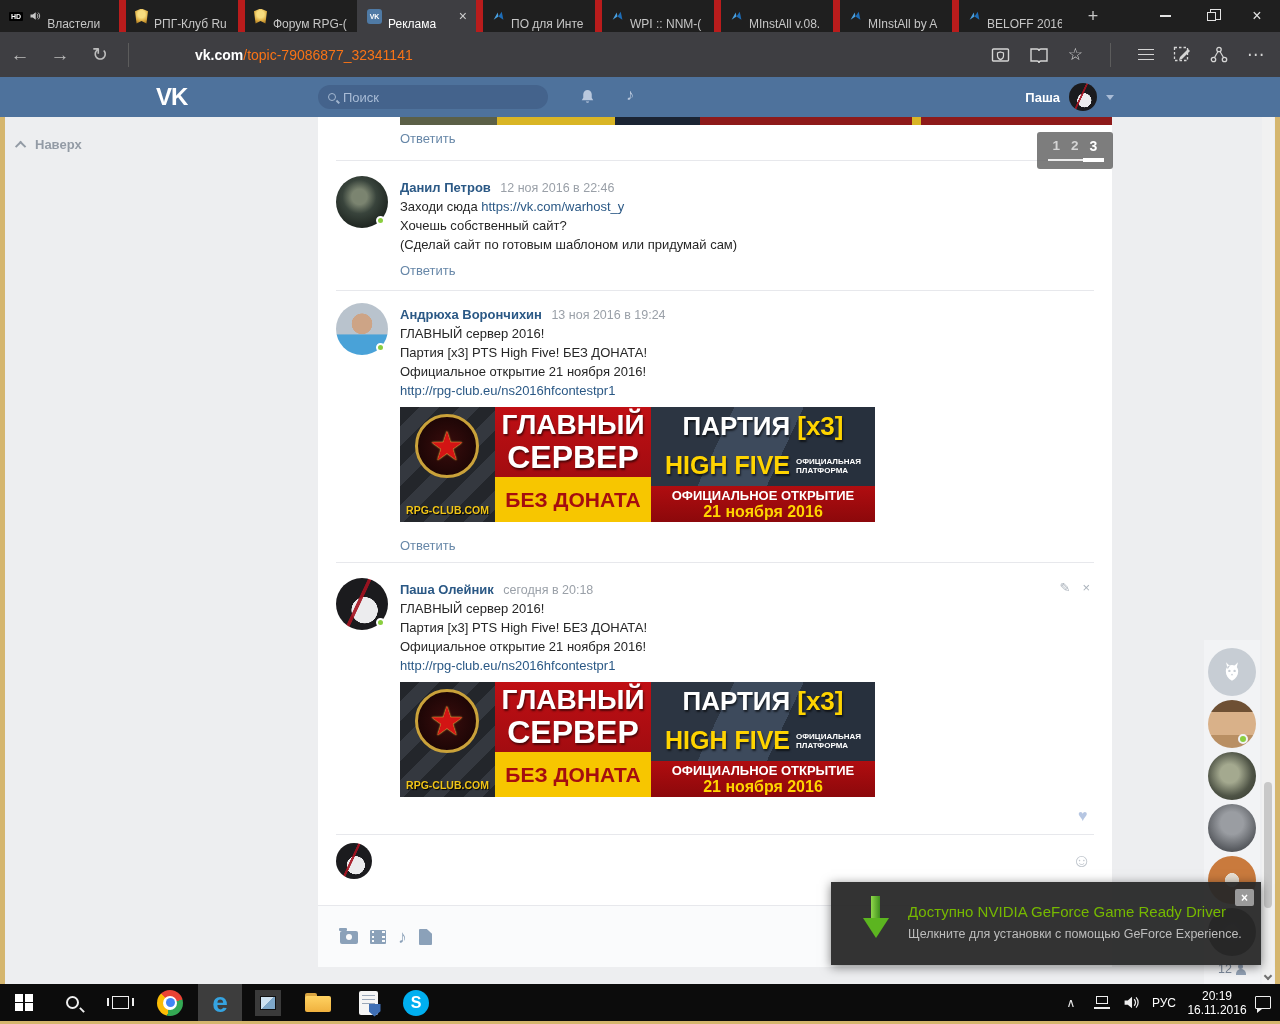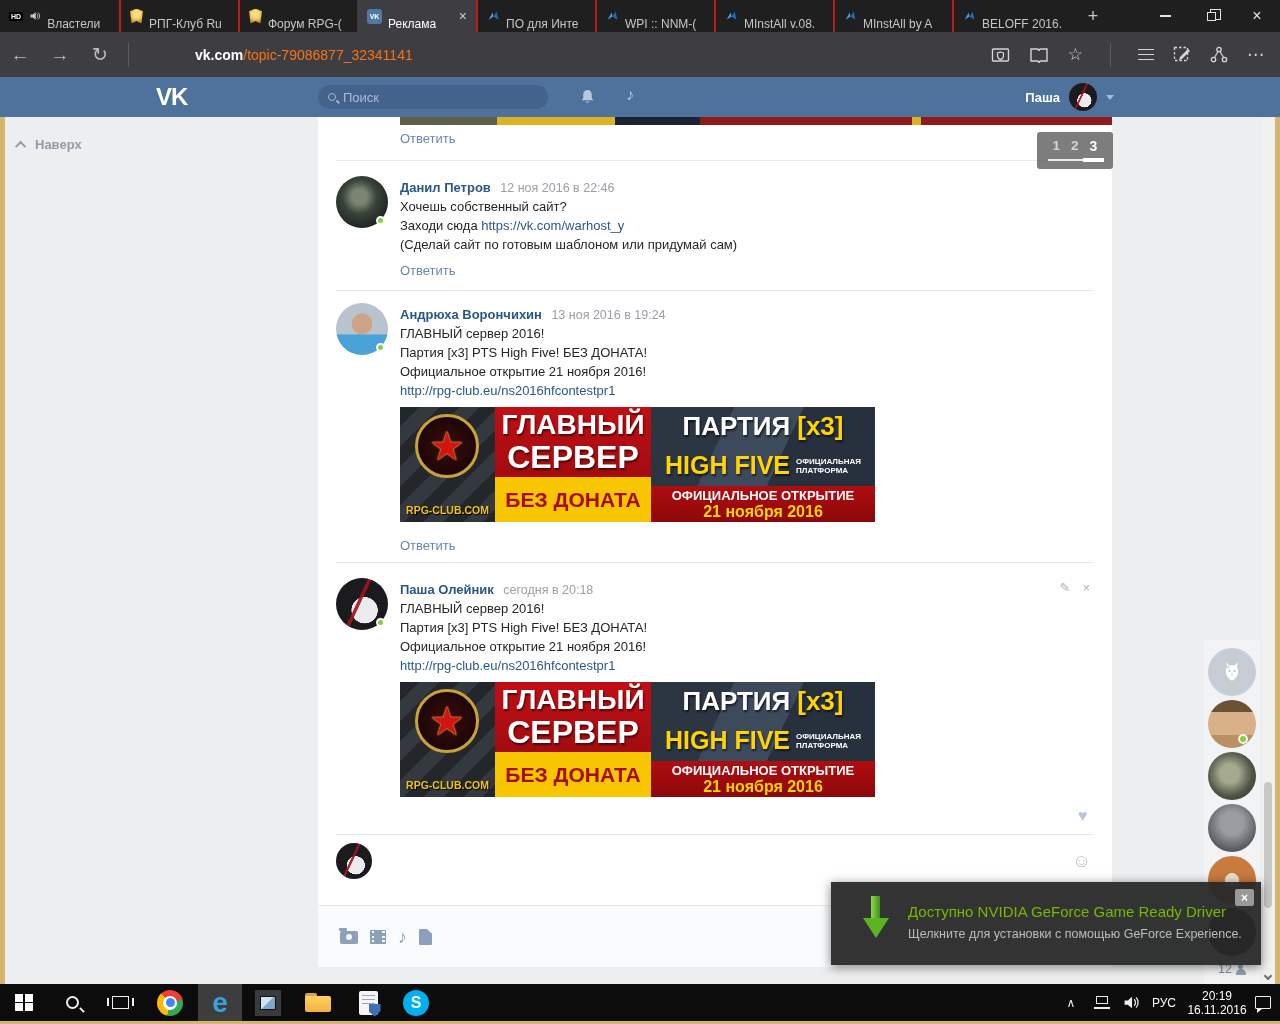--- a/index.html
+++ b/index.html
@@ -3,21 +3,21 @@
 <meta charset="utf-8">
 <style>
   * { margin:0; padding:0; box-sizing:border-box; }
   html,body { width:1280px; height:1024px; overflow:hidden; }
   body { font-family:"Liberation Sans","DejaVu Sans",sans-serif; }
   #screen { position:relative; width:1280px; height:1024px; background:#edeef0; overflow:hidden; }
 
   
   #tabbar { position:absolute; left:0; top:0; width:1280px; height:32px; background:#1f1f1f; display:flex; align-items:stretch; z-index:60; }
   .tab { width:119px; display:flex; align-items:center; gap:6px; padding:0 9px; color:#c6c6c6; font-size:12px; white-space:nowrap; overflow:hidden; position:relative; }
-  .tab + .tab { border-left:2px solid #b91c1c; }
+  .tab + .tab { border-left:7px solid #b91c1c; }
   .tab.active { background:#3e3e42; color:#fff; border-left:1px solid #3e3e42; }
   .tab .title { overflow:hidden; white-space:nowrap; flex:1 1 auto;margin-top:16px; }
   .tab-close { font-size:14px; color:#cfcfcf; margin-left:4px; flex:0 0 auto; }
   .ic-hd { background:#000; color:#fff; font-size:7px; font-weight:bold; padding:1px 2px; border-radius:1px; flex:0 0 auto; }
   .ic-vk { width:15px; height:15px; background:#4f7aa5; color:#fff; border-radius:3px; font-size:7px; font-weight:bold; display:flex; align-items:center; justify-content:center; flex:0 0 auto; }
   .ic-crest { width:13px; height:15px; background:radial-gradient(circle at 50% 35%, #f8dd7f 0 30%, #d9a73c 60%, #8a5d14 100%); clip-path:polygon(50% 0,100% 18%,88% 100%,50% 84%,12% 100%,0 18%); flex:0 0 auto; }
   .ic-nnm { flex:0 0 auto; }
   .newtab { width:44px; display:flex; align-items:center; justify-content:center; color:#c6c6c6; font-size:18px; }
   #tab-spacer { flex:1 1 auto; }
   .winbtn { width:46px; display:flex; align-items:center; justify-content:center; color:#e3e3e3; }
@@ -339,22 +339,22 @@
       <div class="divider" style="top:43px"></div>
 
       <div class="cmt" style="top:59px">
         <span class="cmt-ava ava1"></span>
         <span class="online-dot"></span>
         <div class="cmt-body">
           <div class="cmt-head">
             <a class="cmt-name">Данил Петров</a>
             <span class="cmt-date">12 ноя 2016 в 22:46</span>
           </div>
+          <div class="t"><span>Заходи сюда </span><a>https://vk.com/warhost_y</a></div>
           <div class="t">Хочешь собственный сайт?</div>
-          <div class="t"><span>Заходи сюда </span><a>https://vk.com/warhost_y</a></div>
           <div class="t">(Сделай сайт по готовым шаблоном или придумай сам)</div>
           <a class="reply-link">Ответить</a>
         </div>
       </div>
       <div class="divider" style="top:173px"></div>
 
       <div class="cmt" style="top:186px">
         <span class="cmt-ava ava2"></span>
         <span class="online-dot"></span>
         <div class="cmt-body">

